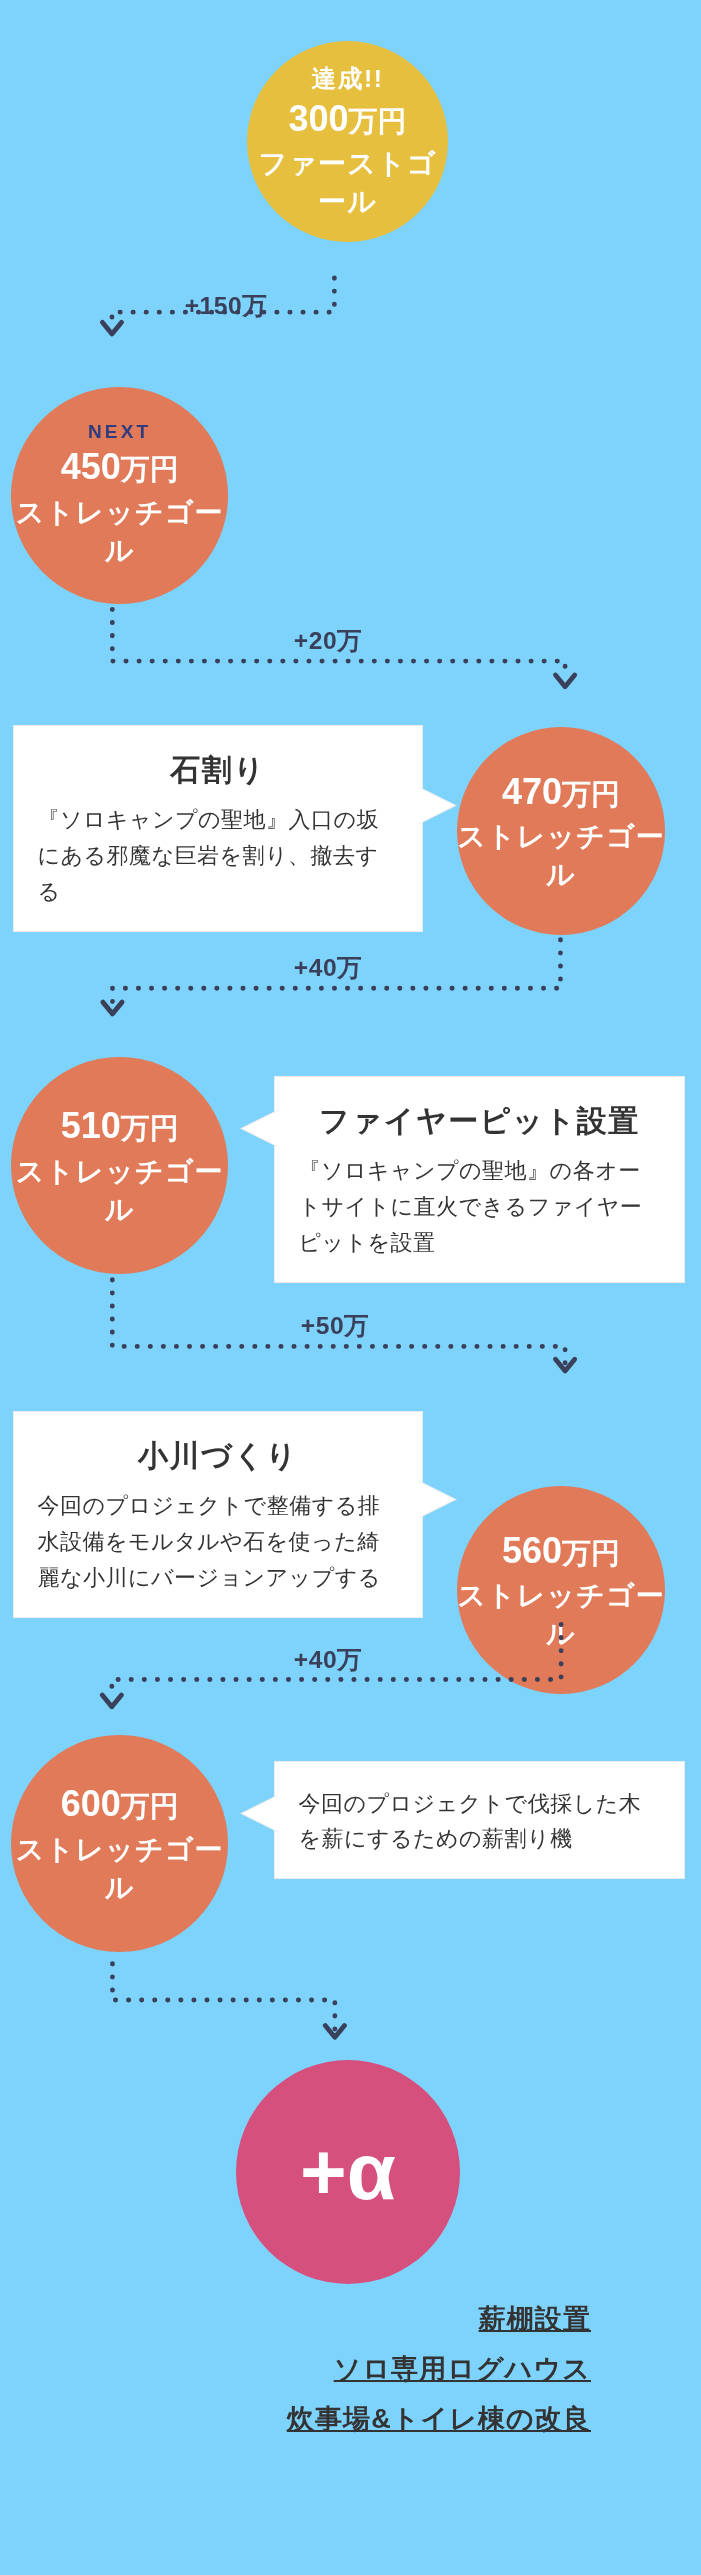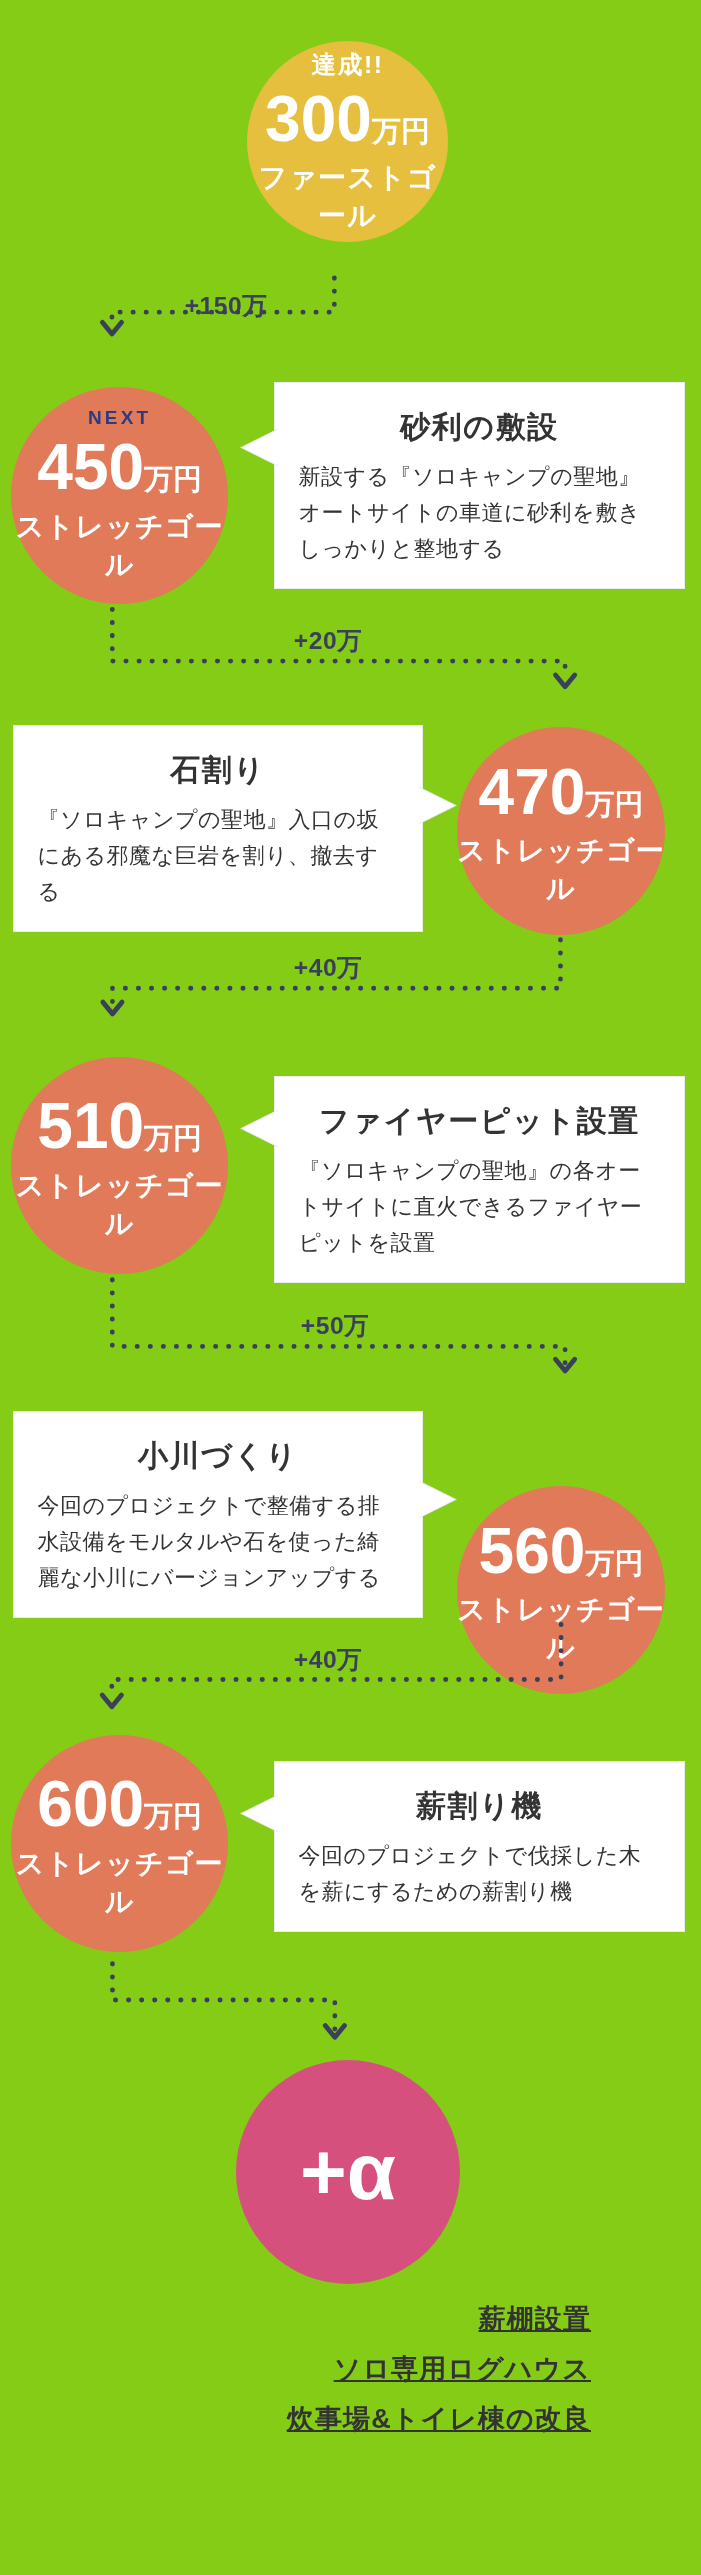--- a/index.html
+++ b/index.html
@@ -1,28 +1,28 @@
 <!DOCTYPE html>
 <html style="--gold: #e6bf3e; --orange: #e07a58; --pink: #d6507d; --navy: #2e3c7e; --line: #3a405a; --bubble-border: #ececec;font-size:8.6px"><head>
 <meta charset="utf-8">
 <style>
   html,body { margin:0; padding:0; background:#fff; }
   .canvas {
-    position:relative; width:702px; height:2576px; background:#84cc16;
+    position:relative; width:702px; height:2576px; background:#7dd3fc;
     font-family:"Liberation Sans", sans-serif; overflow:hidden; margin:0 auto;
   }
   
   .circle {
     position:absolute; border-radius:50%; display:flex; flex-direction:column;
     align-items:center; justify-content:center; color:#fff; text-align:center;
   }
   .circle .badge { font-size:24.6px; font-weight:bold; letter-spacing:1.6px; }
   .circle .badge.next { color:var(--navy); font-size:19px; letter-spacing:3.2px; }
   .circle .amount { line-height:1; margin:6.4px 0 8.6px; font-weight:bold; white-space:nowrap; }
-  .circle .amount .num { font-size:64px; }
+  .circle .amount .num { font-size:36px; }
   .circle .amount .unit { font-size:29px; }
   .circle .sub { font-size:28px; font-weight:bold; letter-spacing:1.1px; }
   #circle-first { left:247px; top:41px;  width:201px; height:201px; background:var(--gold); }
   #circle-450  { left:11.2px;  top:387px;  width:217px; height:217px; background:var(--orange); }
   #circle-470  { left:457px; top:727px; width:208px; height:208px; background:var(--orange); }
   #circle-510  { left:11.2px;  top:1057px; width:217px; height:217px; background:var(--orange); }
   #circle-560  { left:457px; top:1486px; width:208px; height:208px; background:var(--orange); }
   #circle-600  { left:11.2px;  top:1735px; width:217px; height:217px; background:var(--orange); }
   #circle-alpha{ left:236px; top:2060px; width:224px; height:224px; background:var(--pink); }
   .alpha-symbol { font-size:80px; font-weight:bold; line-height:1; }
@@ -96,27 +96,20 @@
   </svg>
   <div class="inc-label" id="inc-1">+150万</div>
 
   <div class="circle" id="circle-450">
     <div class="badge next">NEXT</div>
     <div class="amount">
       <span class="num">450</span><span class="unit">万円</span>
     </div>
     <div class="sub">ストレッチゴール</div>
   </div>
-  <div class="bubble" id="bubble-1">
-    <svg class="pointer pl" style="top:45px" viewBox="0 0 74 72">
-      <polyline points="74,2 6,36 74,70"></polyline>
-    </svg>
-    <div class="title">砂利の敷設</div>
-    <div class="desc">新設する『ソロキャンプの聖地』オートサイトの車道に砂利を敷きしっかりと整地する</div>
-  </div>
 
   <svg class="connector" id="conn-2" width="481" height="96" viewBox="0 0 900 180">
     <polyline class="dots" points="24,10 24,107 873,107 873,141"></polyline>
     <polyline class="head" points="855,133 873,155 891,133"></polyline>
   </svg>
   <div class="inc-label" id="inc-2">+20万</div>
 
   <div class="circle" id="circle-470">
     <div class="amount">
       <span class="num">470</span><span class="unit">万円</span>
@@ -180,21 +173,20 @@
   <div class="circle" id="circle-600">
     <div class="amount">
       <span class="num">600</span><span class="unit">万円</span>
     </div>
     <div class="sub">ストレッチゴール</div>
   </div>
   <div class="bubble" id="bubble-5">
     <svg class="pointer pl" style="top:32px" viewBox="0 0 74 72">
       <polyline points="74,2 6,36 74,70"></polyline>
     </svg>
-    <div class="title">薪割り機</div>
     <div class="desc">今回のプロジェクトで伐採した木を薪にするための薪割り機</div>
   </div>
 
   <svg class="connector" id="conn-6" width="246" height="88" viewBox="0 0 460 165">
     <polyline class="dots" points="19,7 19,75 436,75 436,131"></polyline>
     <polyline class="head" points="418,123 436,145 454,123"></polyline>
   </svg>
 
   <div class="circle" id="circle-alpha">
     <div class="alpha-symbol">+α</div>

